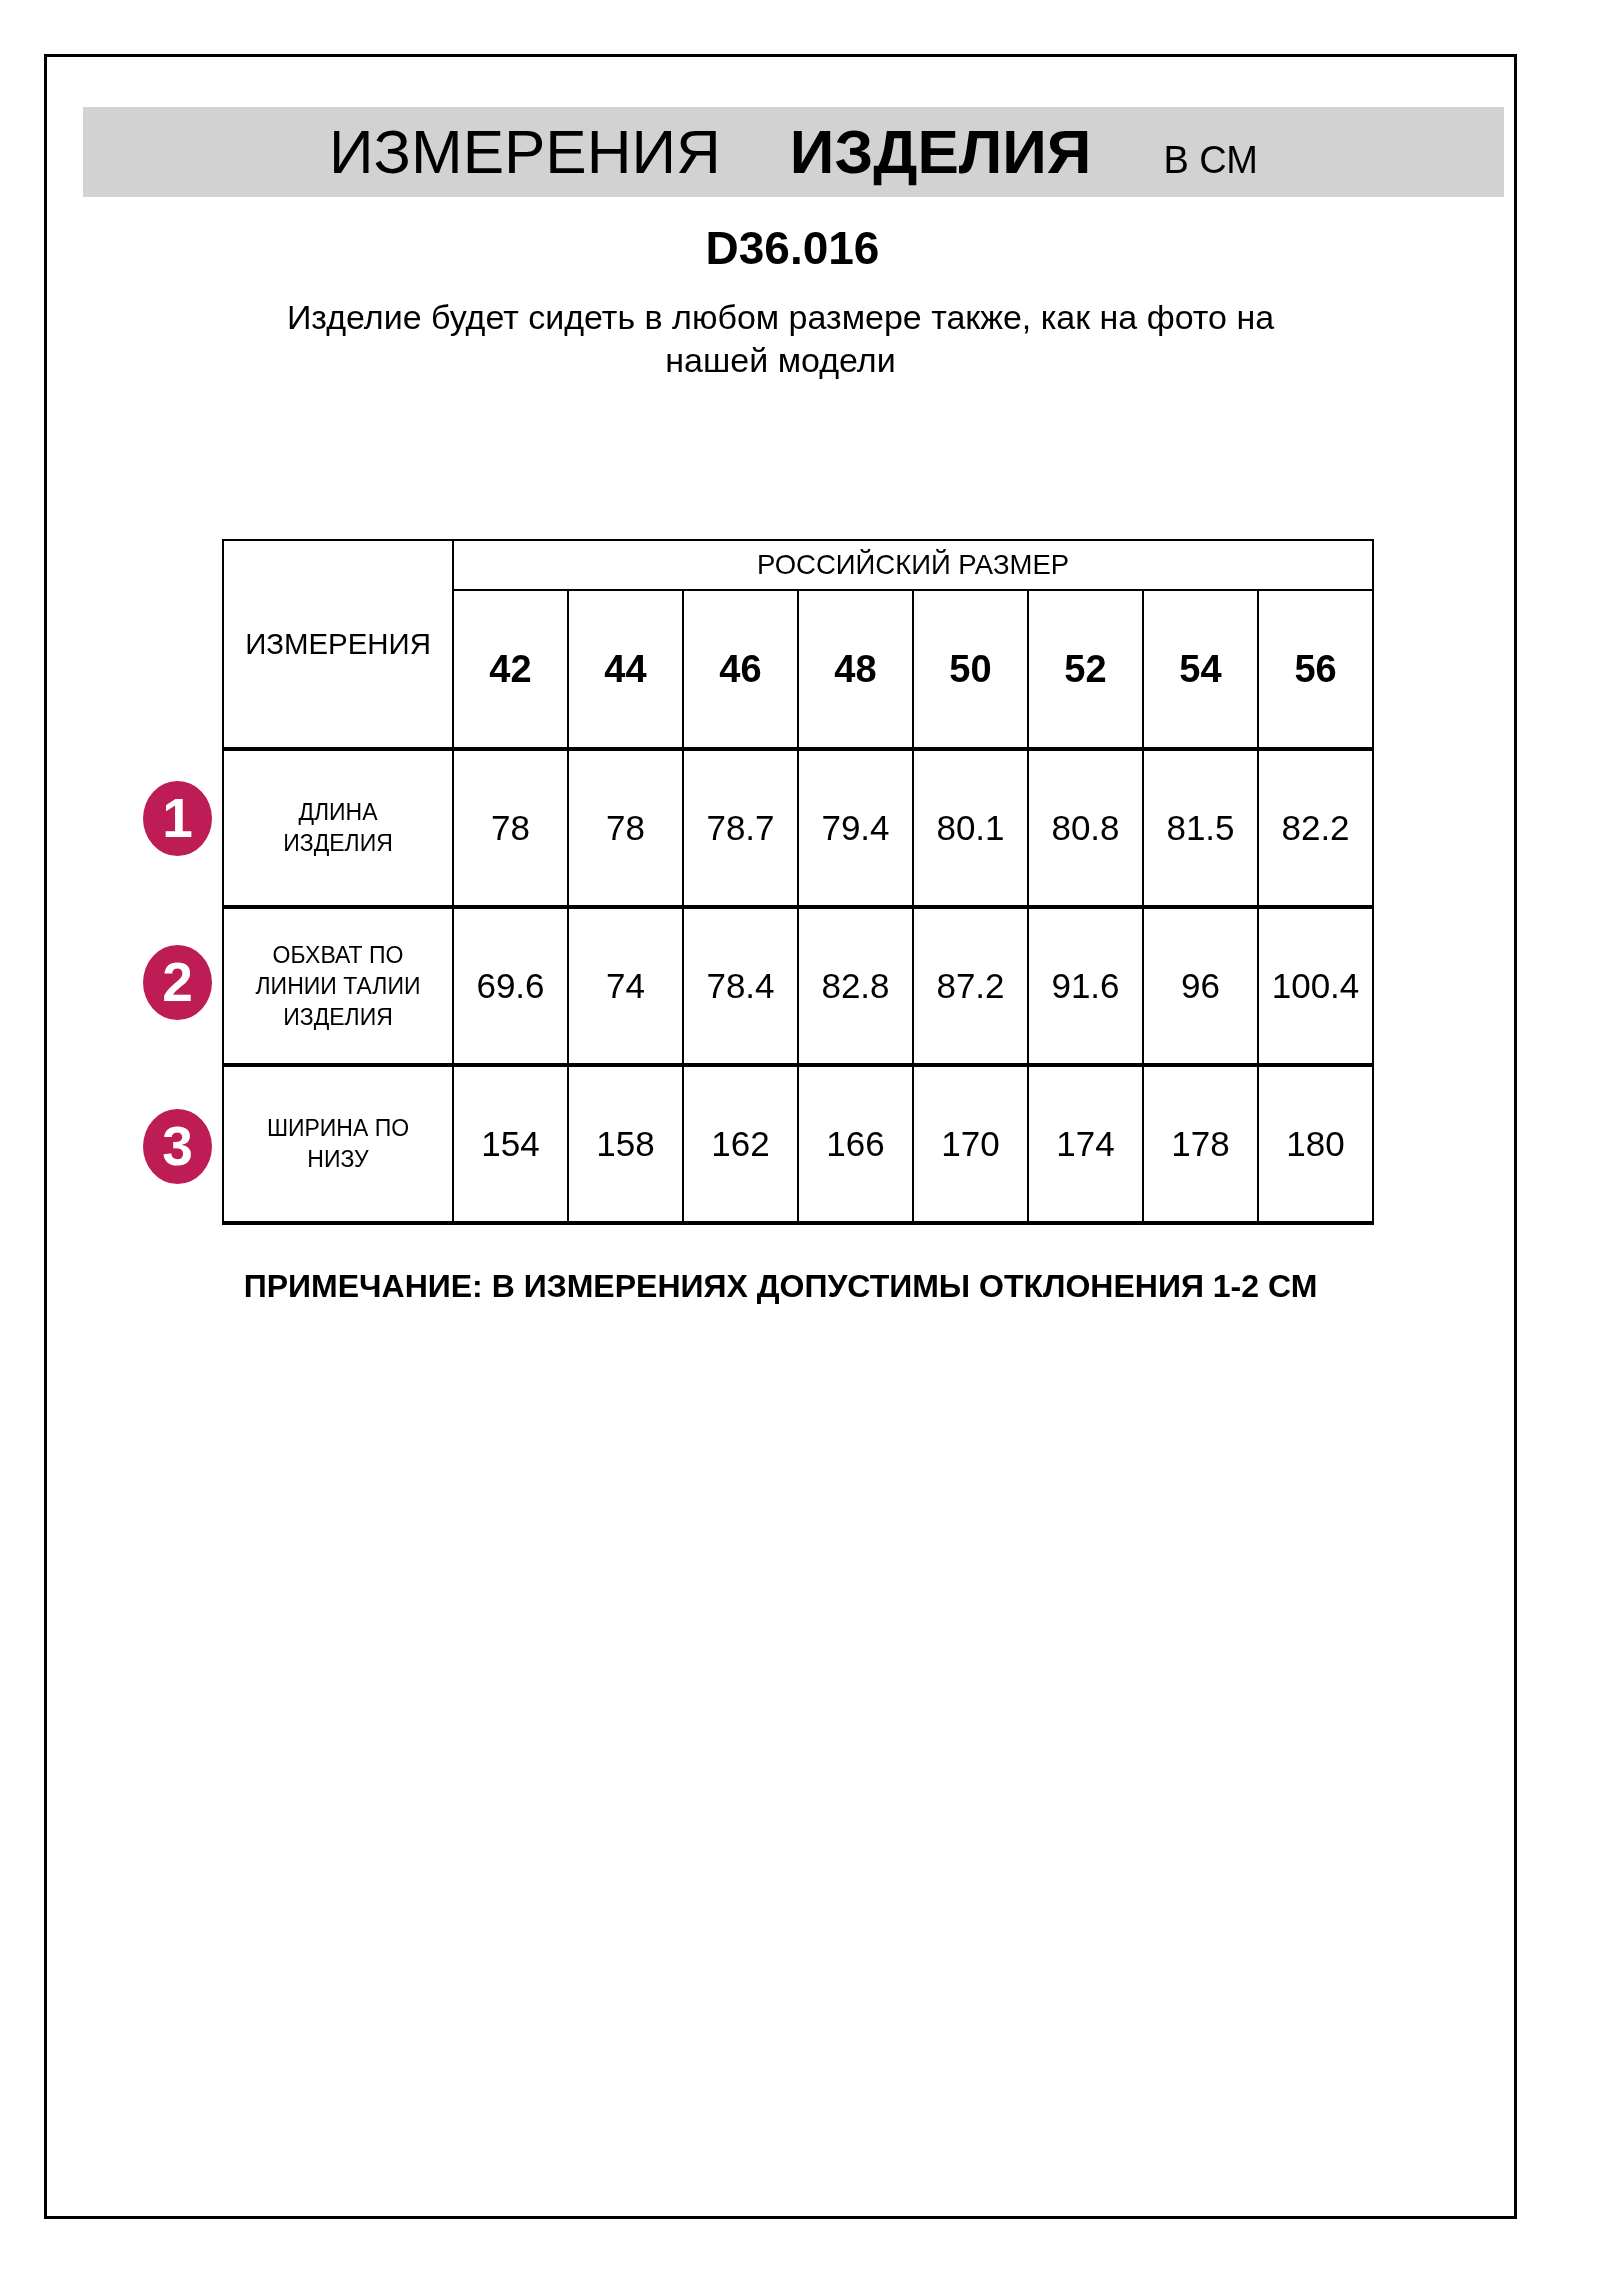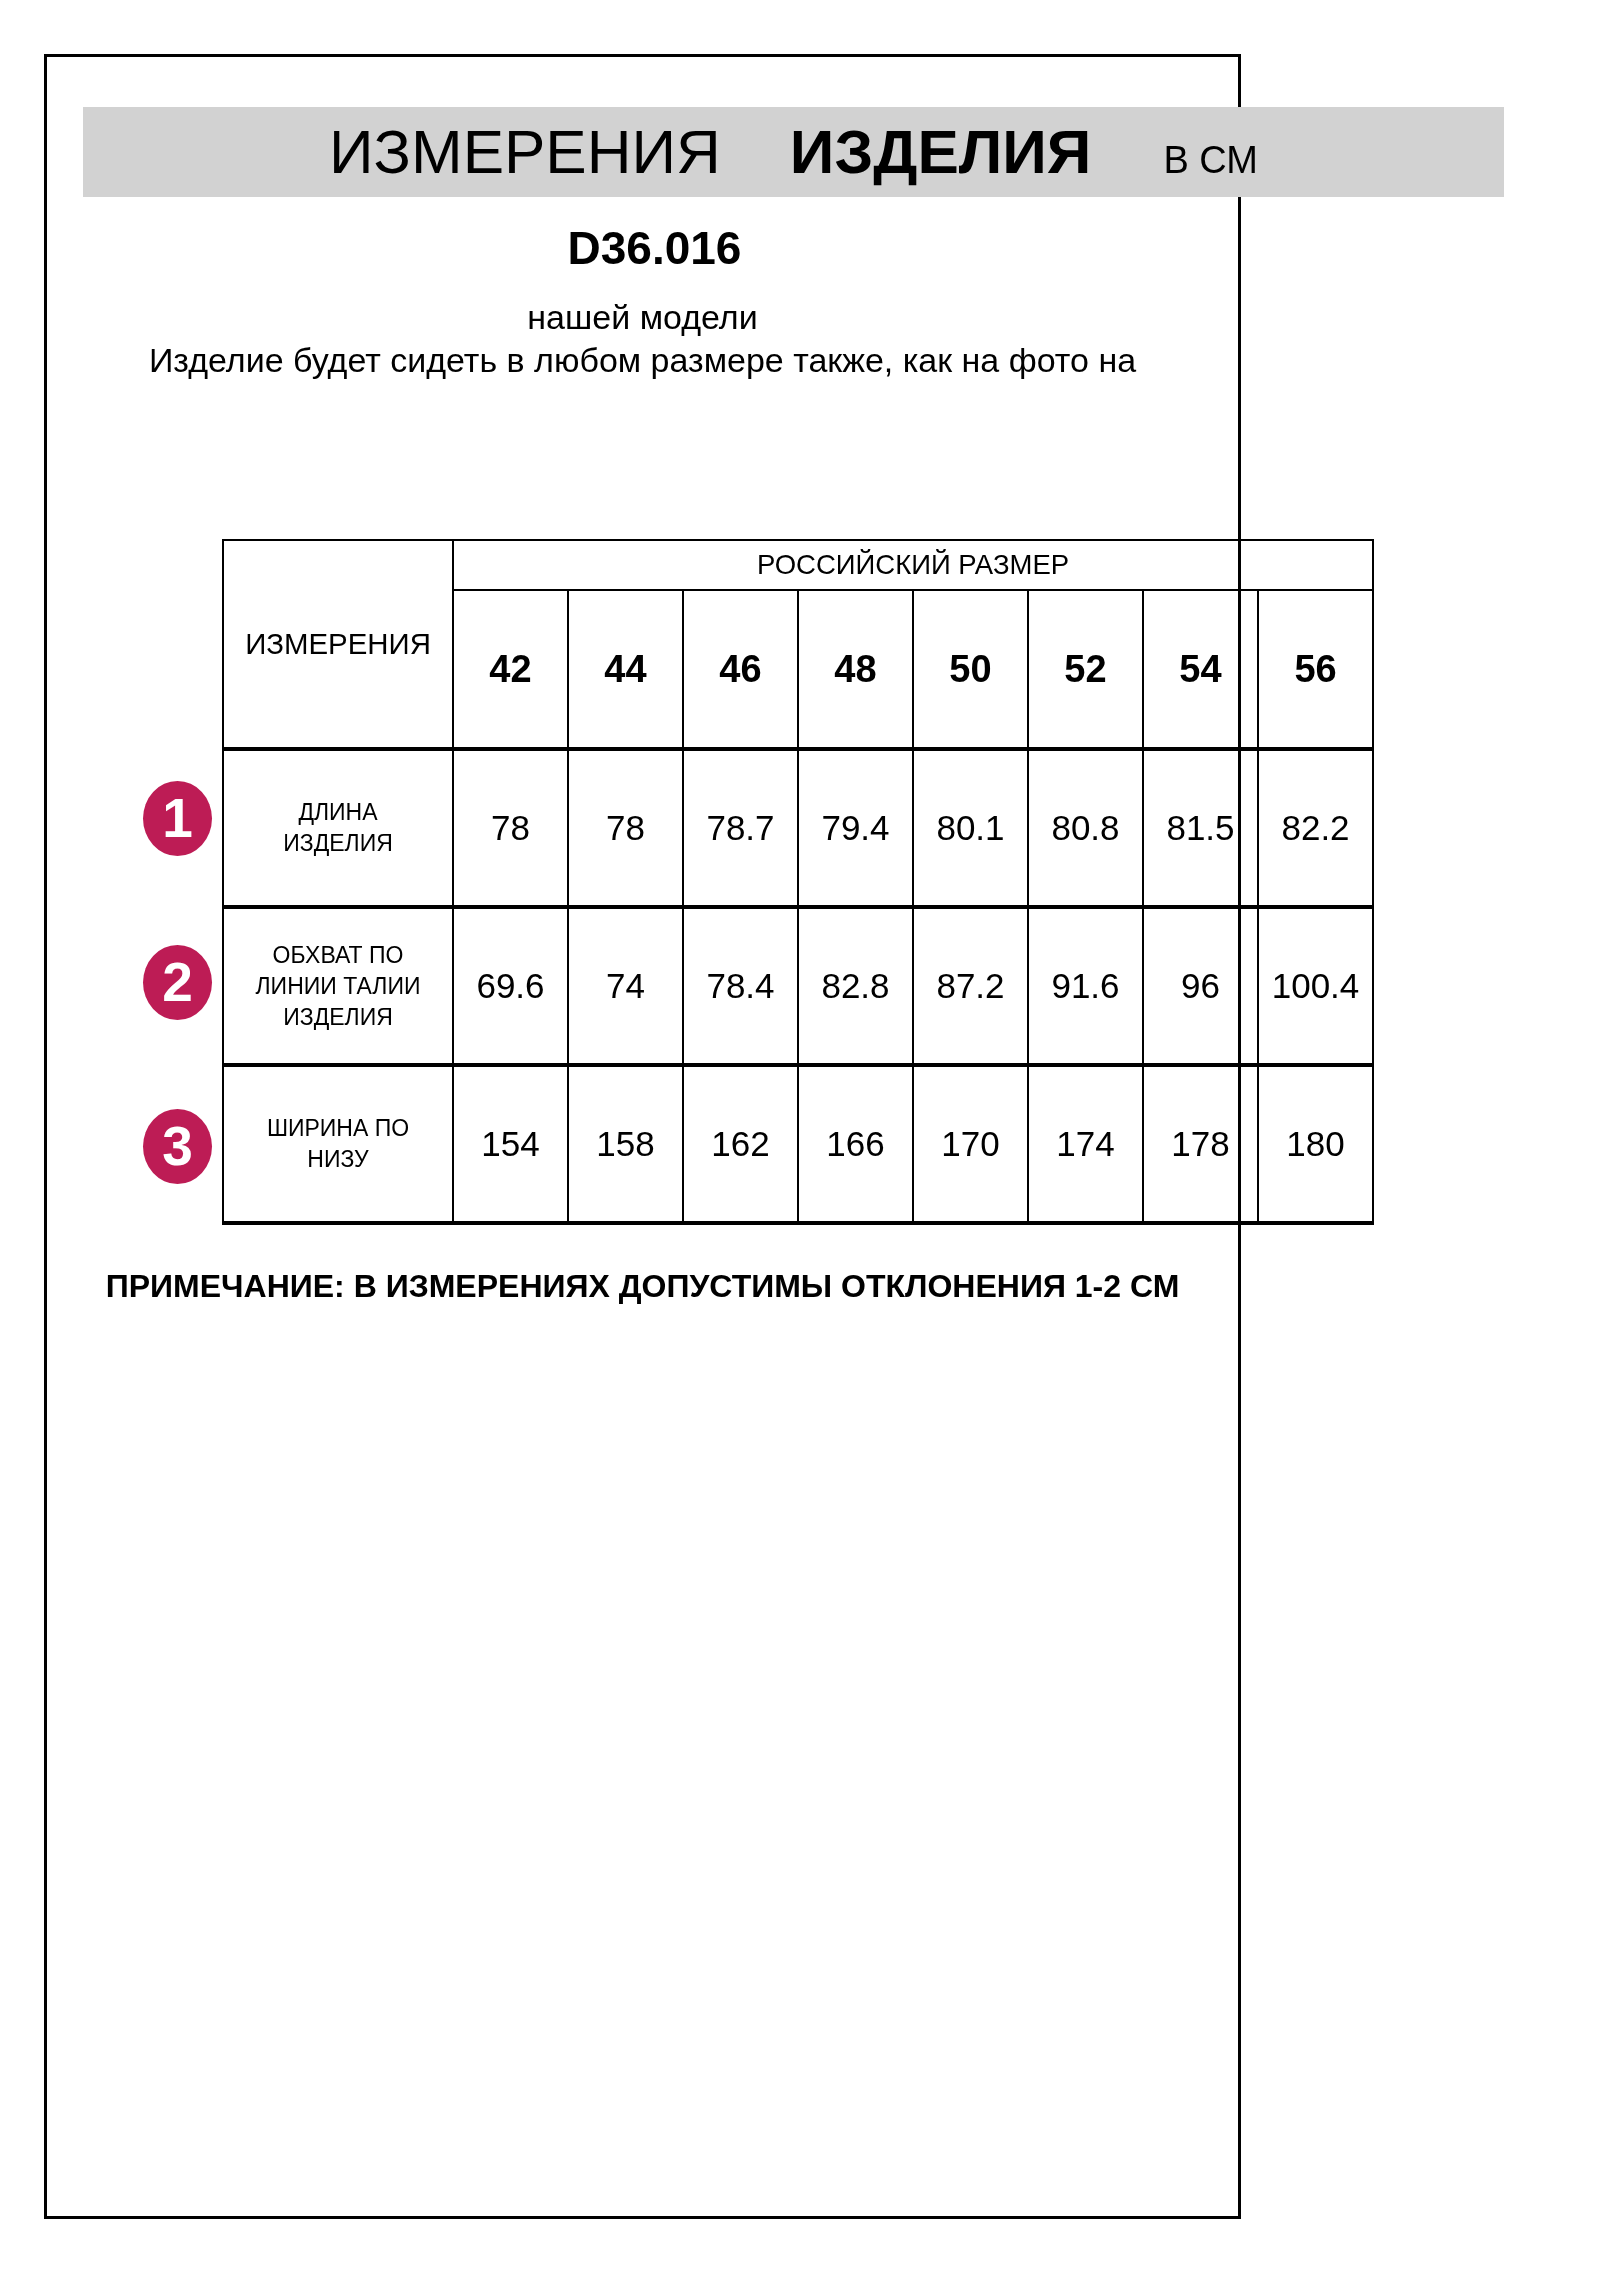--- a/index.html
+++ b/index.html
@@ -8,21 +8,21 @@
     width: 1623px;
     height: 2295px;
     background: #ffffff;
     font-family: "Liberation Sans", "DejaVu Sans", sans-serif;
     color: #000;
     overflow: hidden;
   }
   .frame {
     position: absolute;
     left: 44px; top: 54px;
-    width: 1197px; height: 2165px;
+    width: 1473px; height: 2165px;
     border: 3.9px solid #000;
     box-sizing: border-box;
   }
   
   .title-band {
     position: absolute;
     left: 36px; top: 50px;
     width: 1421px; height: 90px;
     text-align: center;
     line-height: 90px;
@@ -111,22 +111,22 @@
 <div class="page">
   <div class="frame">
 
     <div class="title-band" style="background: rgb(210, 210, 210);">
       <span class="t-title-reg">ИЗМЕРЕНИЯ</span><span class="t-title-bold">ИЗДЕЛИЯ</span><span class="t-title-units">В СМ</span>
     </div>
 
     <div class="model-code">D36.016</div>
 
     <div class="subtitle">
+      <div>Изделие будет сидеть в любом размере также, как на фото на</div>
       <div>нашей модели</div>
-      <div>Изделие будет сидеть в любом размере также, как на фото на</div>
     </div>
 
     <table class="size-table">
       <colgroup>
         <col style="width:230px">
         <col style="width:115px">
           <col style="width:115px">
           <col style="width:115px">
           <col style="width:115px">
         <col style="width:115px">

